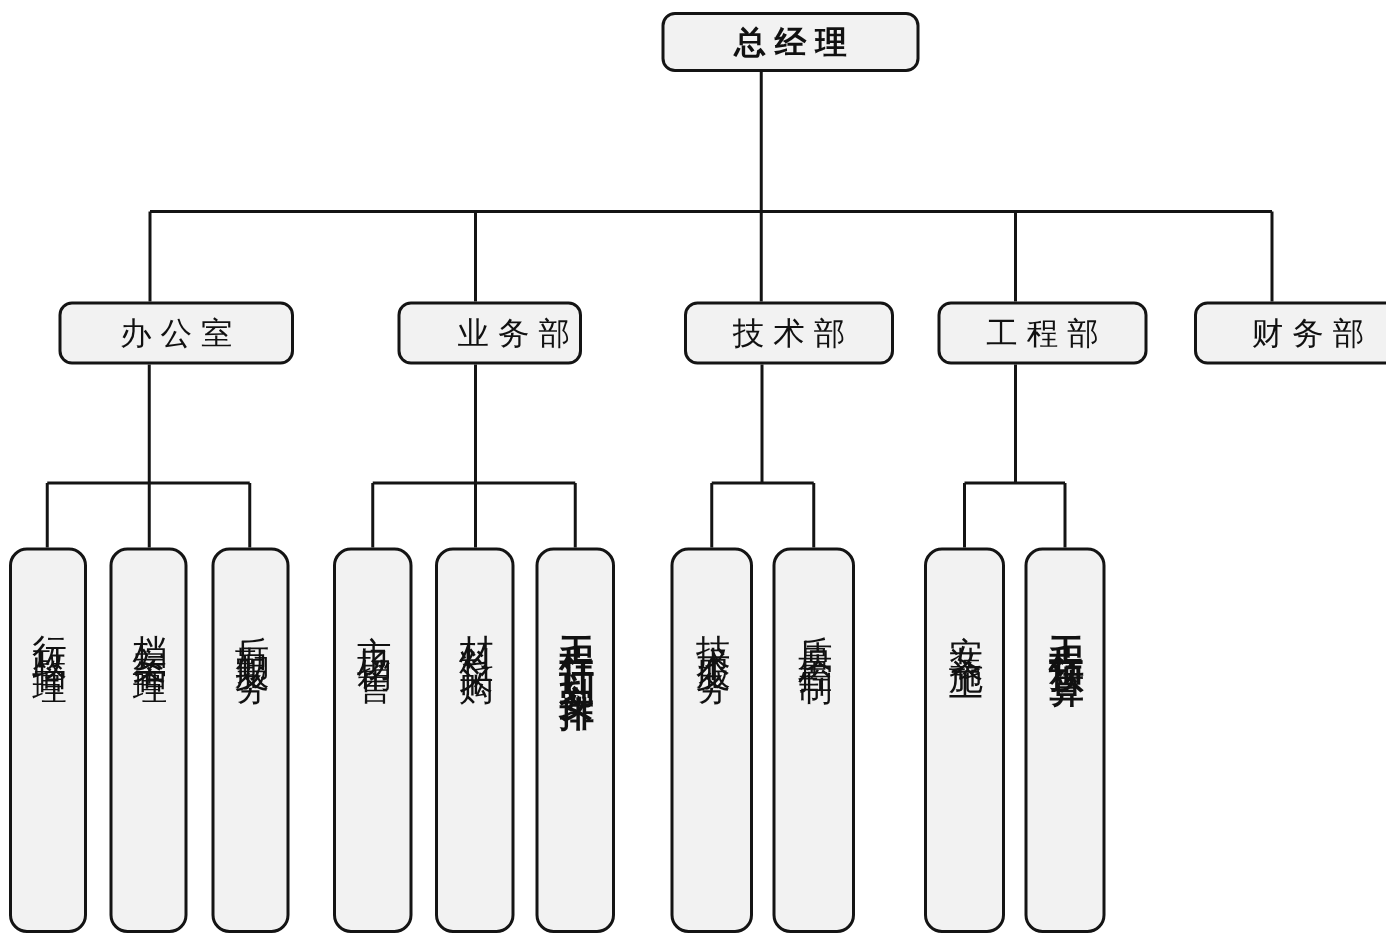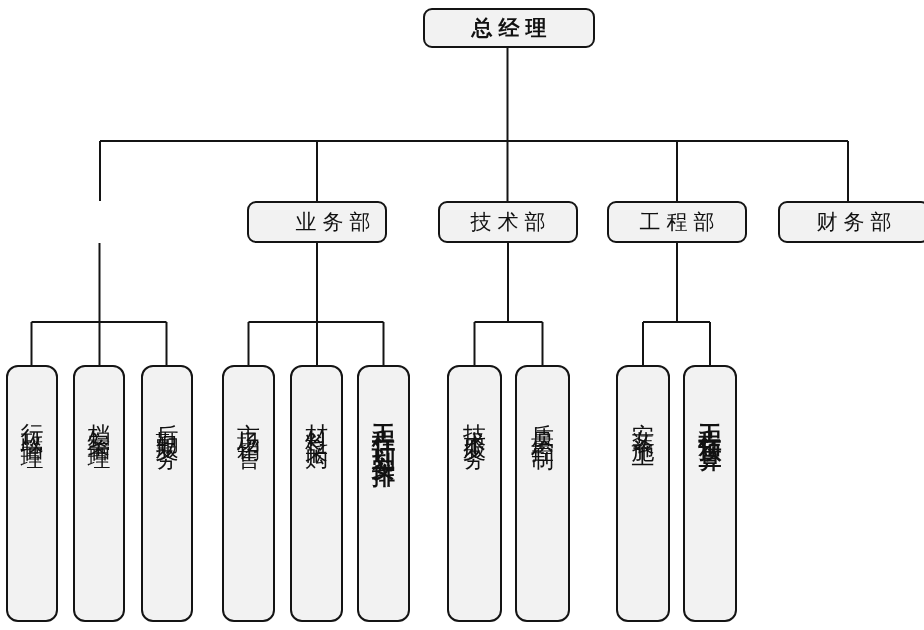--- a/index.html
+++ b/index.html
@@ -34,29 +34,30 @@
     border: 2.5px solid #141414;
     display: flex;
     justify-content: center;
     color: #111111;
   }
   .node-h {
     border-radius: 9px;
     align-items: center;
     font-size: 21px;
     letter-spacing: 6px;
+    margin-left: 18px;
   }
   .node-h .lbl { margin-right: -6px; white-space: nowrap; }
   .root-node {
     left: 423px; top: 8px; width: 172px; height: 40px;
     font-weight: bold;
   }
   .dept-node { top: 201px; height: 42px; }
   #node-office          { left: 21px;  width: 157px; }
-  #node-business-dept   { left: 247px; width: 140px; padding-left: 32px; }
+  #node-business-dept   { left: 247px; width: 123px; padding-left: 32px; }
   #node-technical-dept  { left: 438px; width: 140px; }
   #node-engineering-dept{ left: 607px; width: 140px; }
   #node-finance-dept    { left: 778px; width: 152px; }
   .leaf-node {
     top: 365px;
     height: 257px;
     border-radius: 12px;
     align-items: flex-start;
     padding-top: 38px;
     font-size: 23px;
@@ -111,20 +112,23 @@
     <path d="M677 243 V322"></path>
     <path d="M643 322 H710"></path>
     <path d="M643 322 V365"></path>
     <path d="M710 322 V365"></path>
   </svg>
 
   <div class="node node-h root-node" id="node-general-manager">
     <span class="lbl">总经理</span>
   </div>
 
+  <div class="node node-h dept-node" id="node-office">
+    <span class="lbl">办公室</span>
+  </div>
   <div class="node node-h dept-node" id="node-business-dept">
     <span class="lbl">业务部</span>
   </div>
   <div class="node node-h dept-node" id="node-engineering-dept">
     <span class="lbl">工程部</span>
   </div>
   <div class="node node-h dept-node" id="node-technical-dept">
     <span class="lbl">技术部</span>
   </div>
   <div class="node node-h dept-node" id="node-finance-dept">

